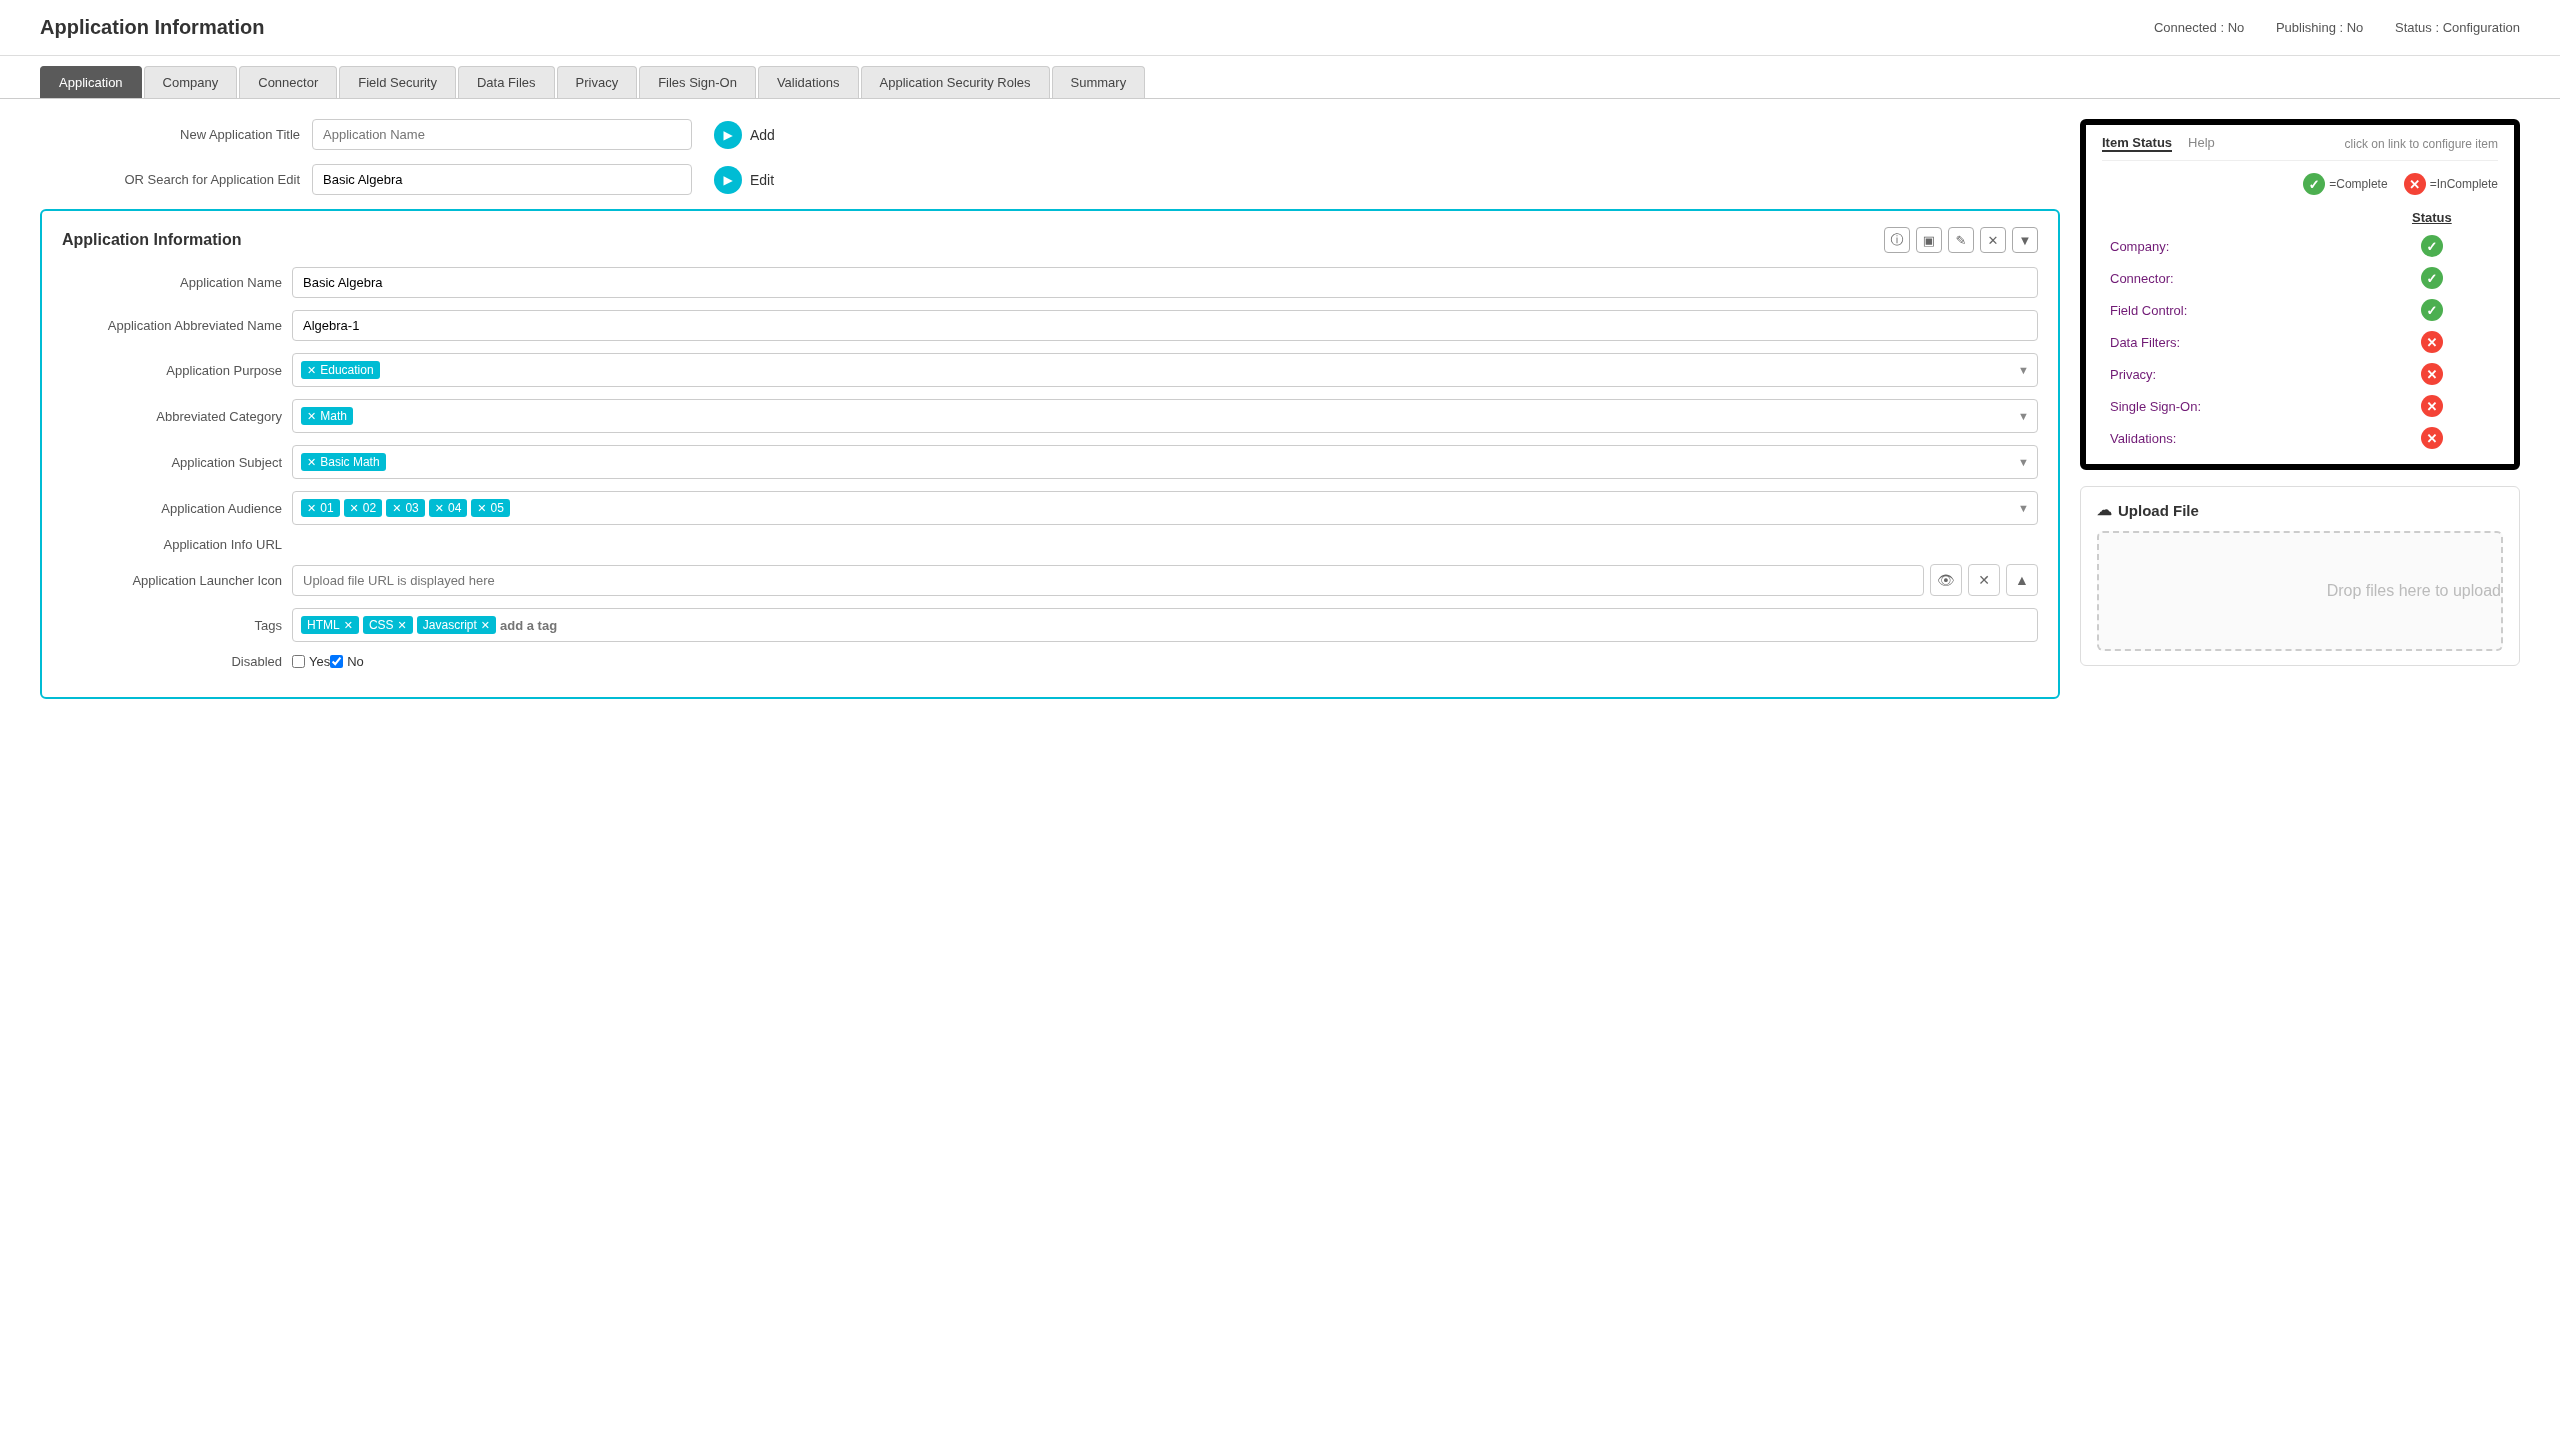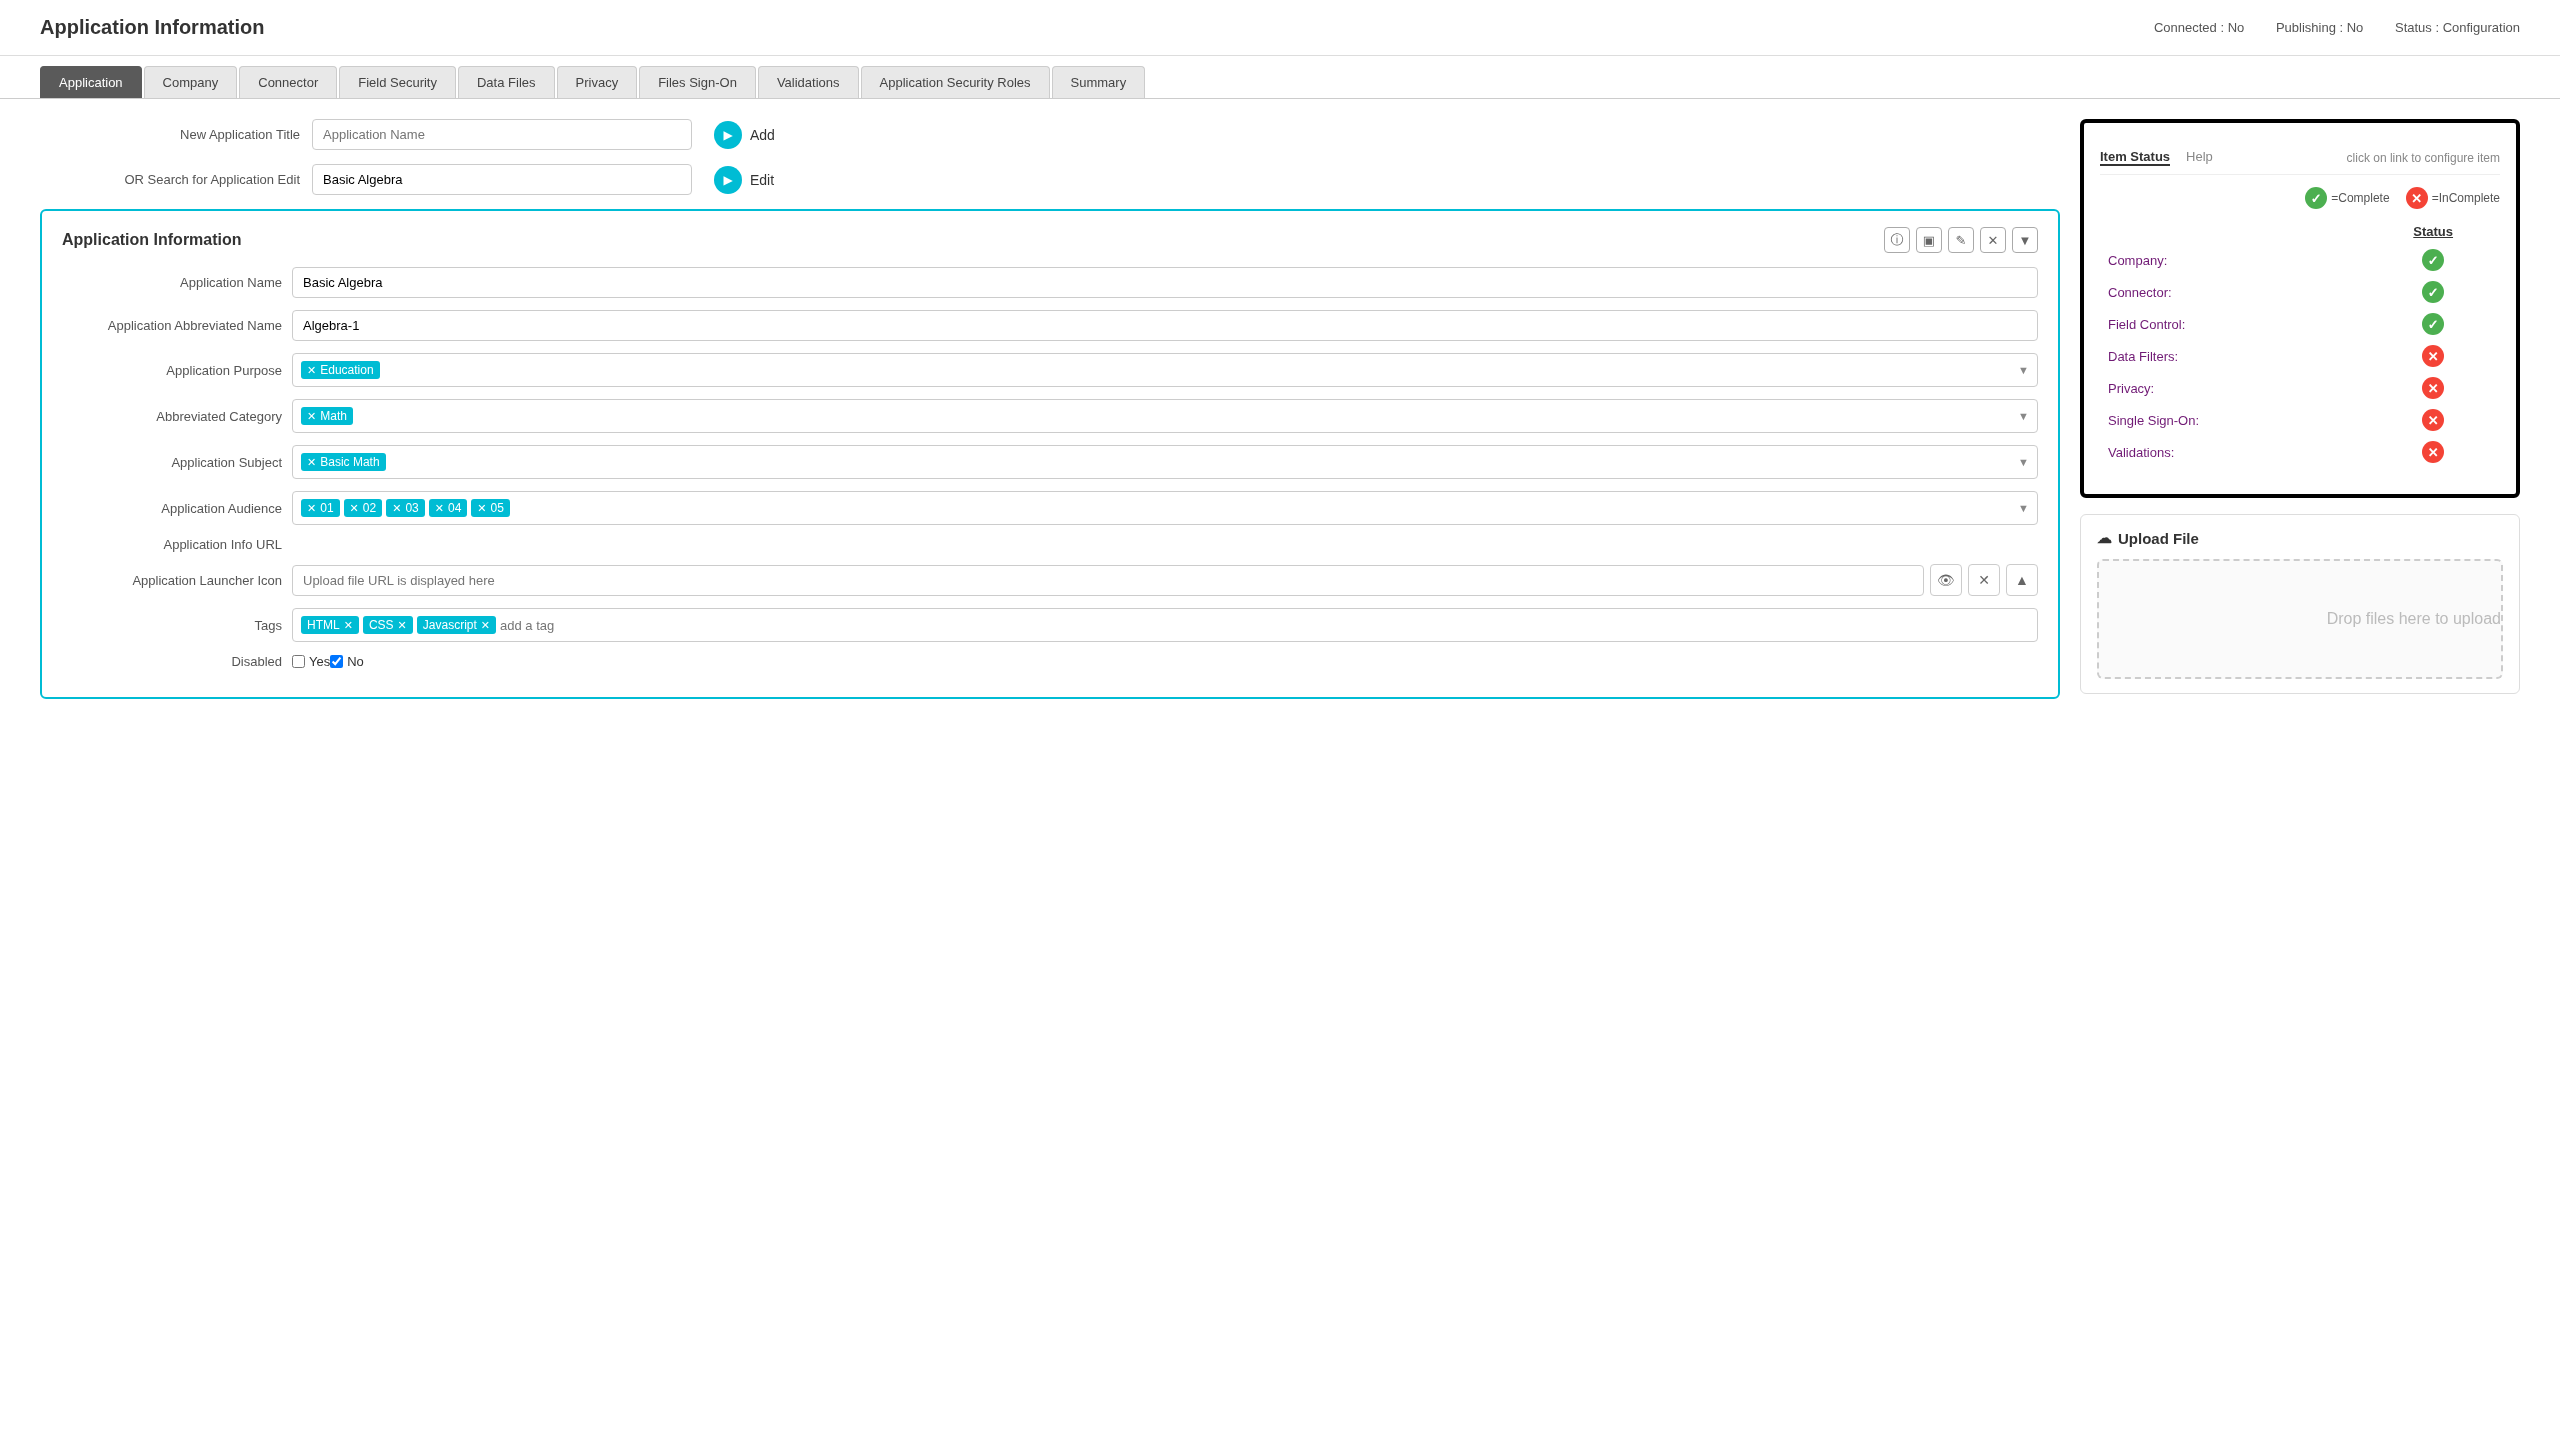--- a/index.html
+++ b/index.html
@@ -121,34 +121,34 @@
       flex: 1; display: flex; align-items: center; flex-wrap: wrap; gap: 4px;
       padding: 4px 8px; border: 1px solid #ccc; border-radius: 4px;
       background: #fff; min-height: 34px;
     }
     .tag-item {
       background: #00bcd4; color: #fff; border-radius: 3px;
       padding: 2px 6px; font-size: 12px; display: flex; align-items: center; gap: 4px;
     }
     .tag-item .x { cursor: pointer; font-size: 11px; }
     .add-tag-input {
-      border: none; outline: none; font-size: 13px; color: #999; min-width: 80px;
+      border: none; outline: none; font-size: 13px; color: #999; min-width: 80px; font-weight: bold;
     }
 
     
     .disabled-row { display: flex; align-items: center; gap: 0; font-size: 13px; }
     .disabled-row label { display: flex; align-items: center; gap: 4px; cursor: pointer; }
 
     
     .right-panel { width: 440px; flex-shrink: 0; display: flex; flex-direction: column; gap: 16px; }
 
     
     .status-box {
-      border: 4px solid #000000; border-radius: 6px; background: #fff;
-      padding: 26px 16px;
+      border: 6px solid #000000; border-radius: 6px; background: #fff;
+      padding: 10px 16px;
     }
     .status-box-header {
       display: flex; justify-content: space-between; align-items: center;
       margin-bottom: 12px; border-bottom: 1px solid #eee; padding-bottom: 8px;
     }
     .status-tabs { display: flex; gap: 16px; }
     .status-tab { font-size: 13px; color: #888; cursor: pointer; }
     .status-tab.active { color: #333; font-weight: bold; border-bottom: 2px solid #333; }
     .configure-link { font-size: 12px; color: #888; }
 

